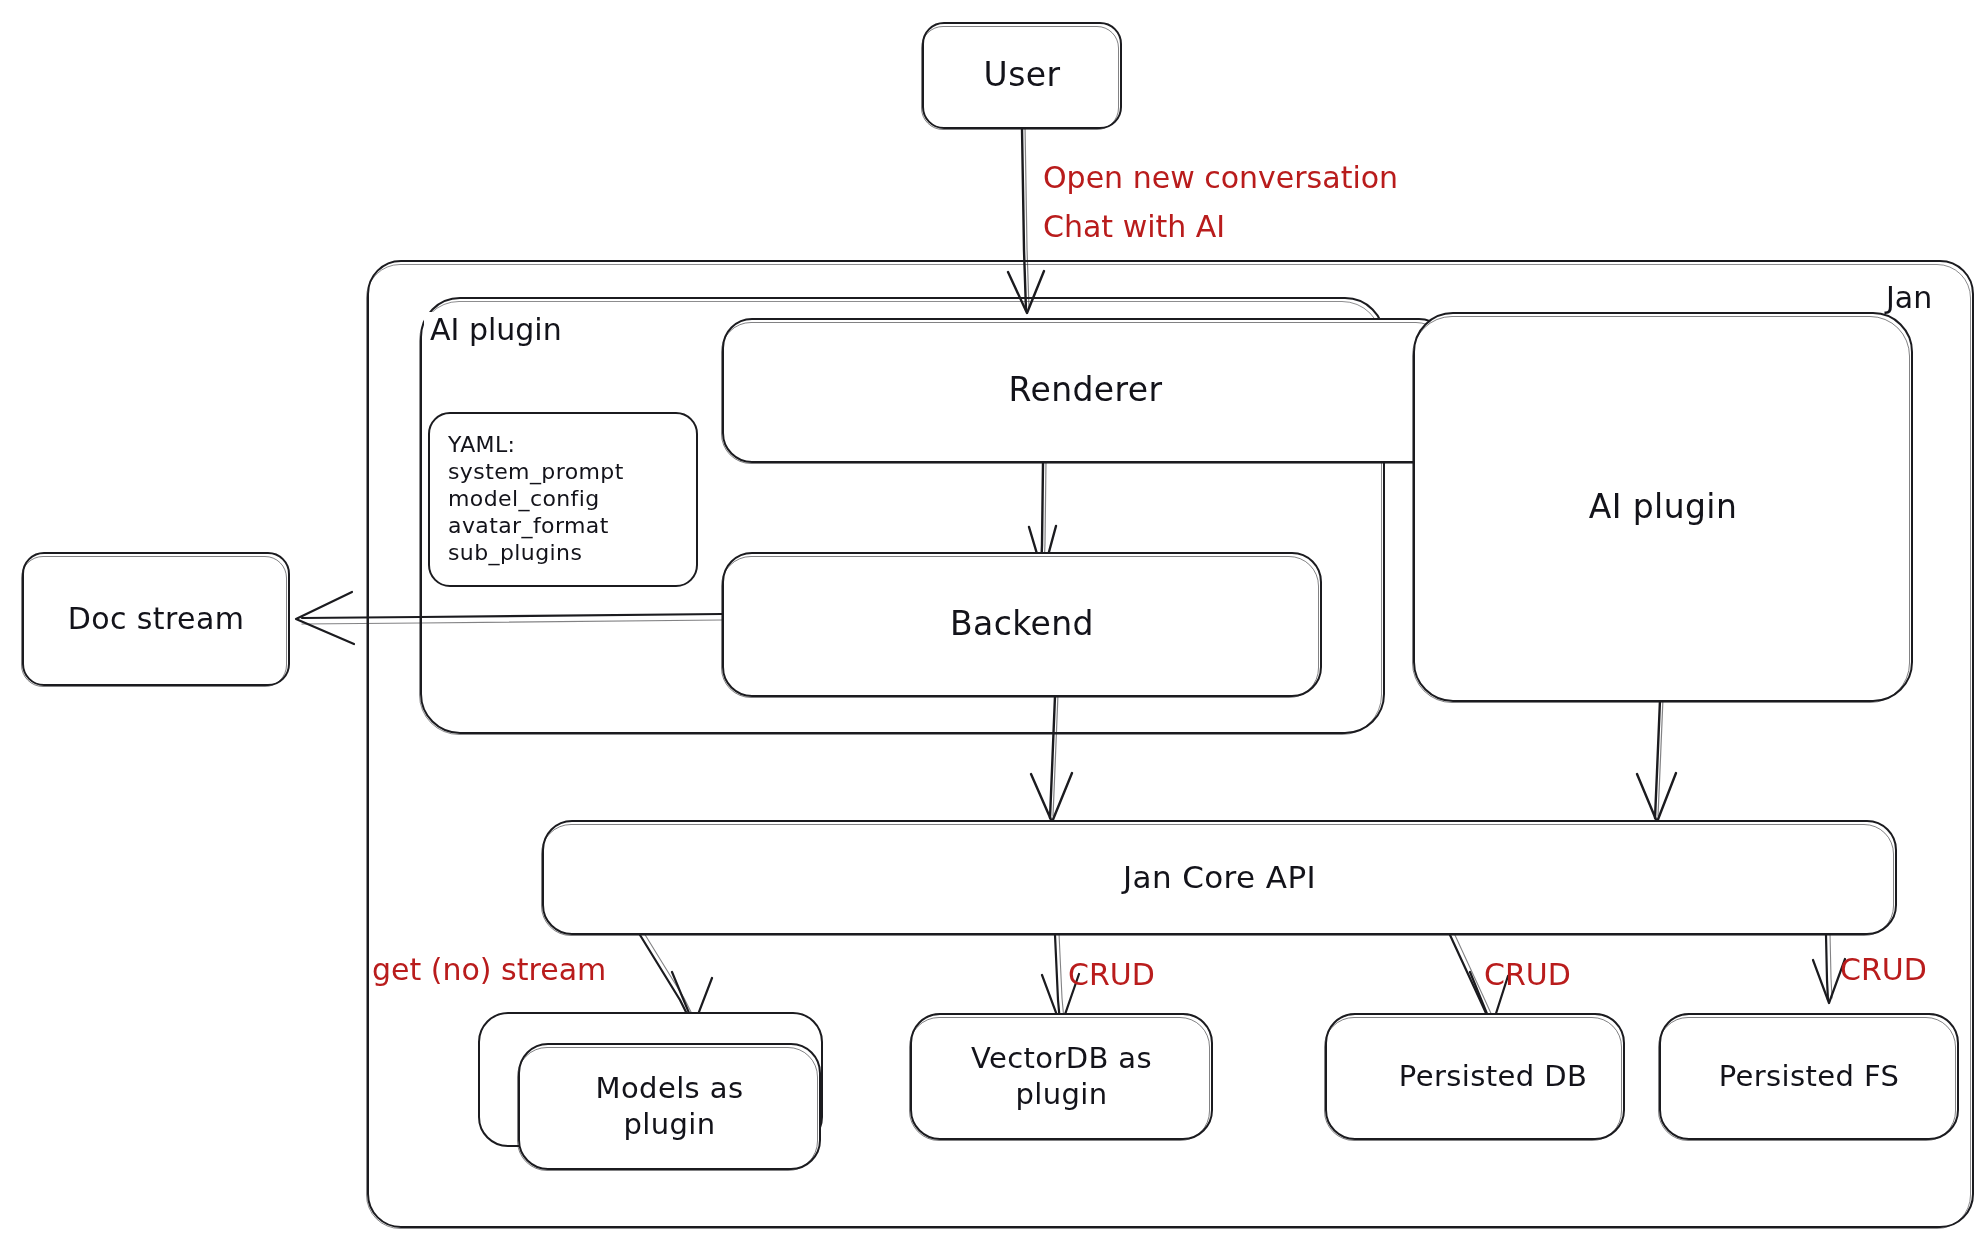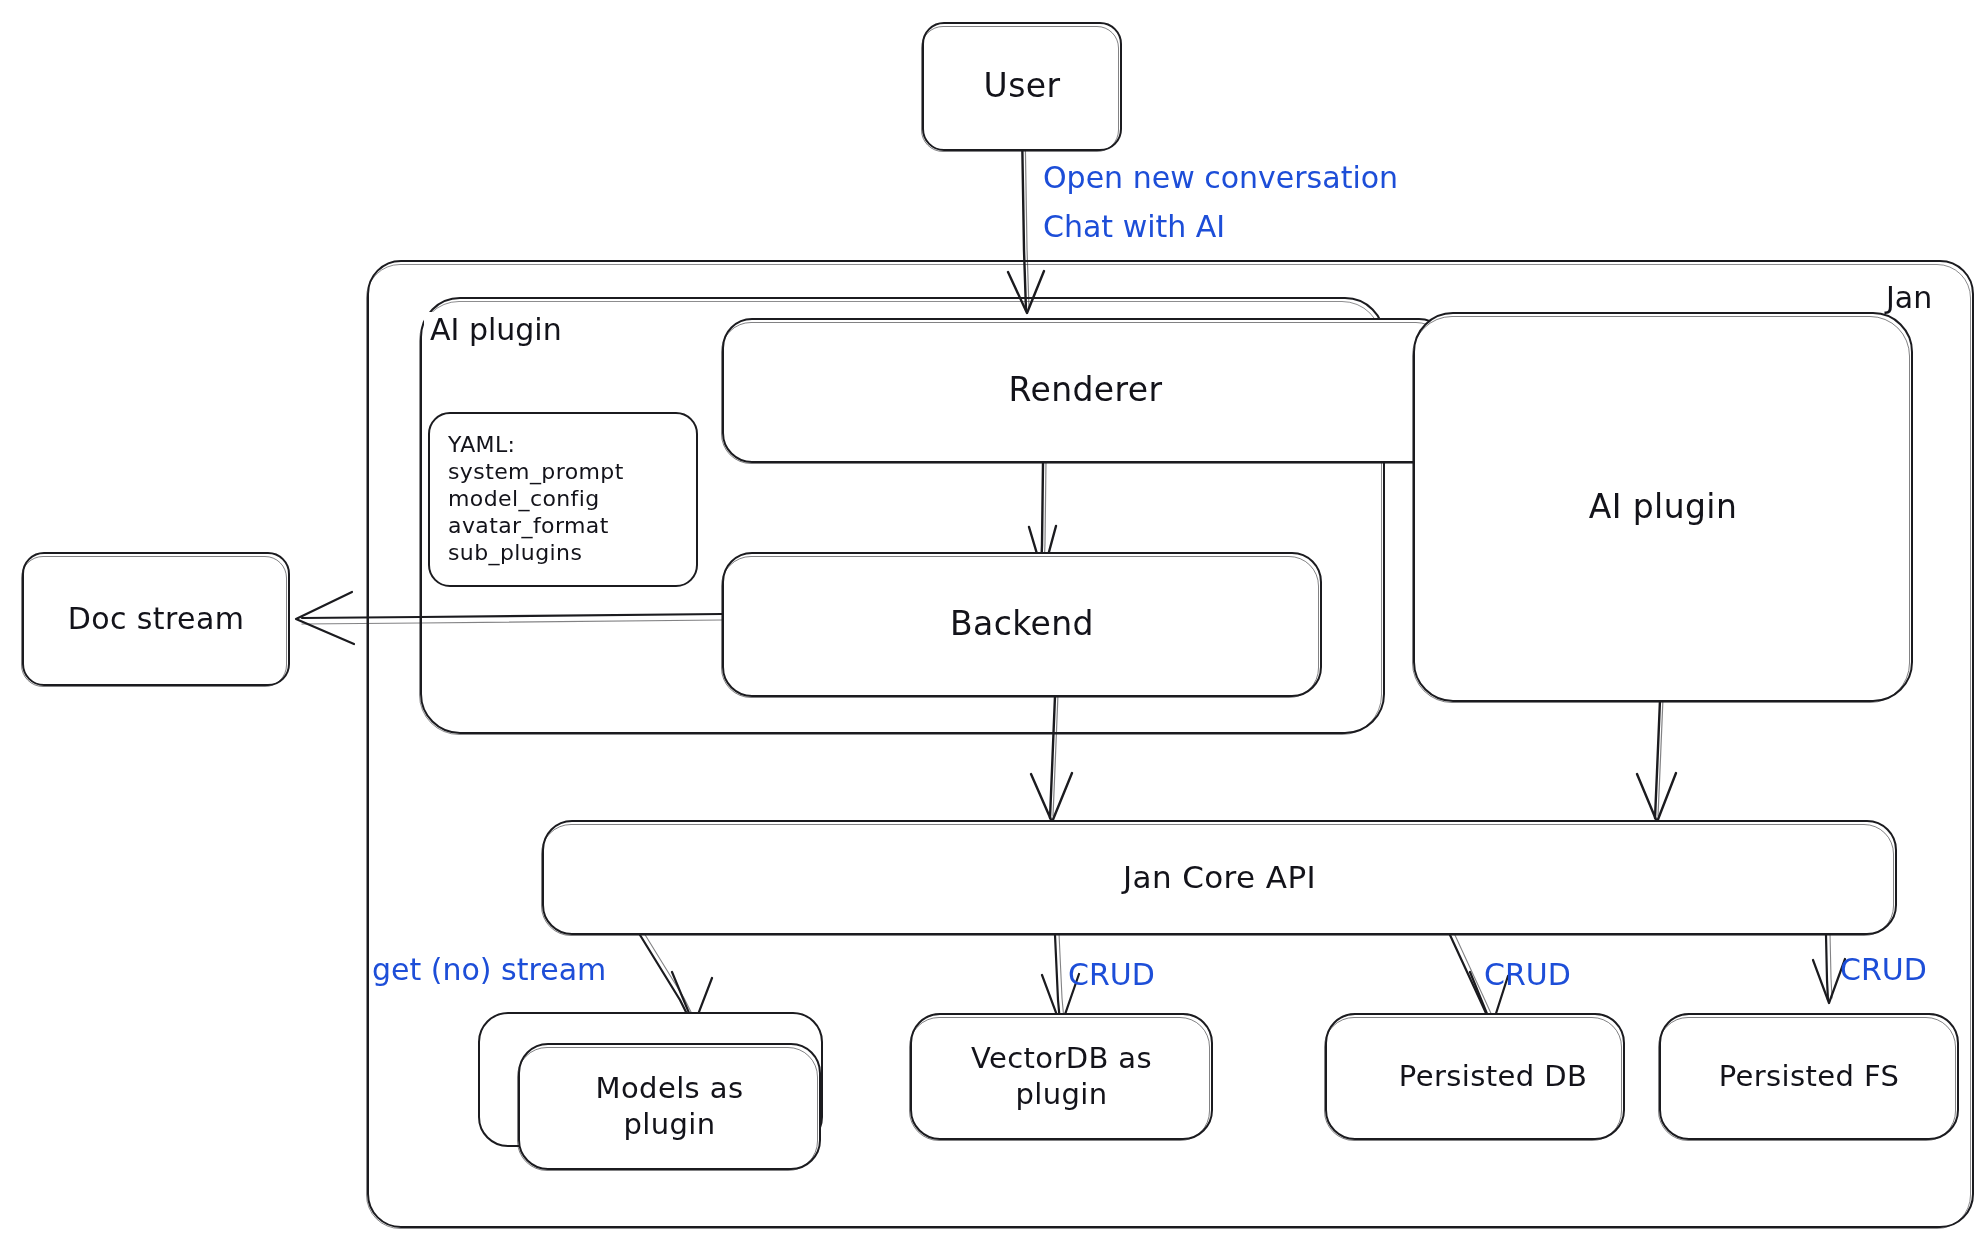--- a/index.html
+++ b/index.html
@@ -68,21 +68,21 @@
     position: absolute;
     color: #13131a;
     font-family: "DejaVu Sans", sans-serif;
     white-space: nowrap;
     background: #ffffff;
     padding: 0 6px;
   }
 
   .edge-label {
     position: absolute;
-    color: #1d4ed8;
+    color: #b91c1c;
     font-family: "DejaVu Sans", sans-serif;
     white-space: pre;
     line-height: 1.35;
   }
 
   svg.wires {
     position: absolute;
     left: 0; top: 0;
     width: 1981px;
     height: 1246px;
@@ -151,21 +151,21 @@
       <path d="M1470,972 L1492,1026 L1508,976" stroke-width="2.2"></path>
     </g>
 
     <g>
       <path d="M1826,935 L1827,980 L1828,1000" stroke-width="2.2"></path>
       <path d="M1830,933 L1831,978 L1832,998" stroke-width="1.1" opacity=".55"></path>
       <path d="M1813,960 L1829,1003 L1845,959" stroke-width="2.2"></path>
     </g>
   </svg>
 
-  <div class="node rounded sketch" style="left:922px; top:22px; width:200px; height:129px; font-size:33px;">
+  <div class="node rounded sketch" style="left:922px; top:22px; width:200px; height:107px; font-size:33px;">
     <span>User</span>
   </div>
 
   <div class="container-node sketch" style="left:367px; top:260px; width:1607px; height:968px;"></div>
   <div class="group-label" style="left:1880px; top:280px; font-size:30px;">Jan</div>
 
   <div class="container-node sketch" style="left:420px; top:297px; width:965px; height:437px; border-radius:40px;"></div>
   <div class="group-label" style="left:424px; top:312px; font-size:30px;">AI plugin</div>
 
   <div class="node rounded" style="left:428px; top:412px; width:270px; height:175px; flex-direction:column; align-items:flex-start; justify-content:center; padding:12px 0 12px 18px; font-size:22px; text-align:left;">

